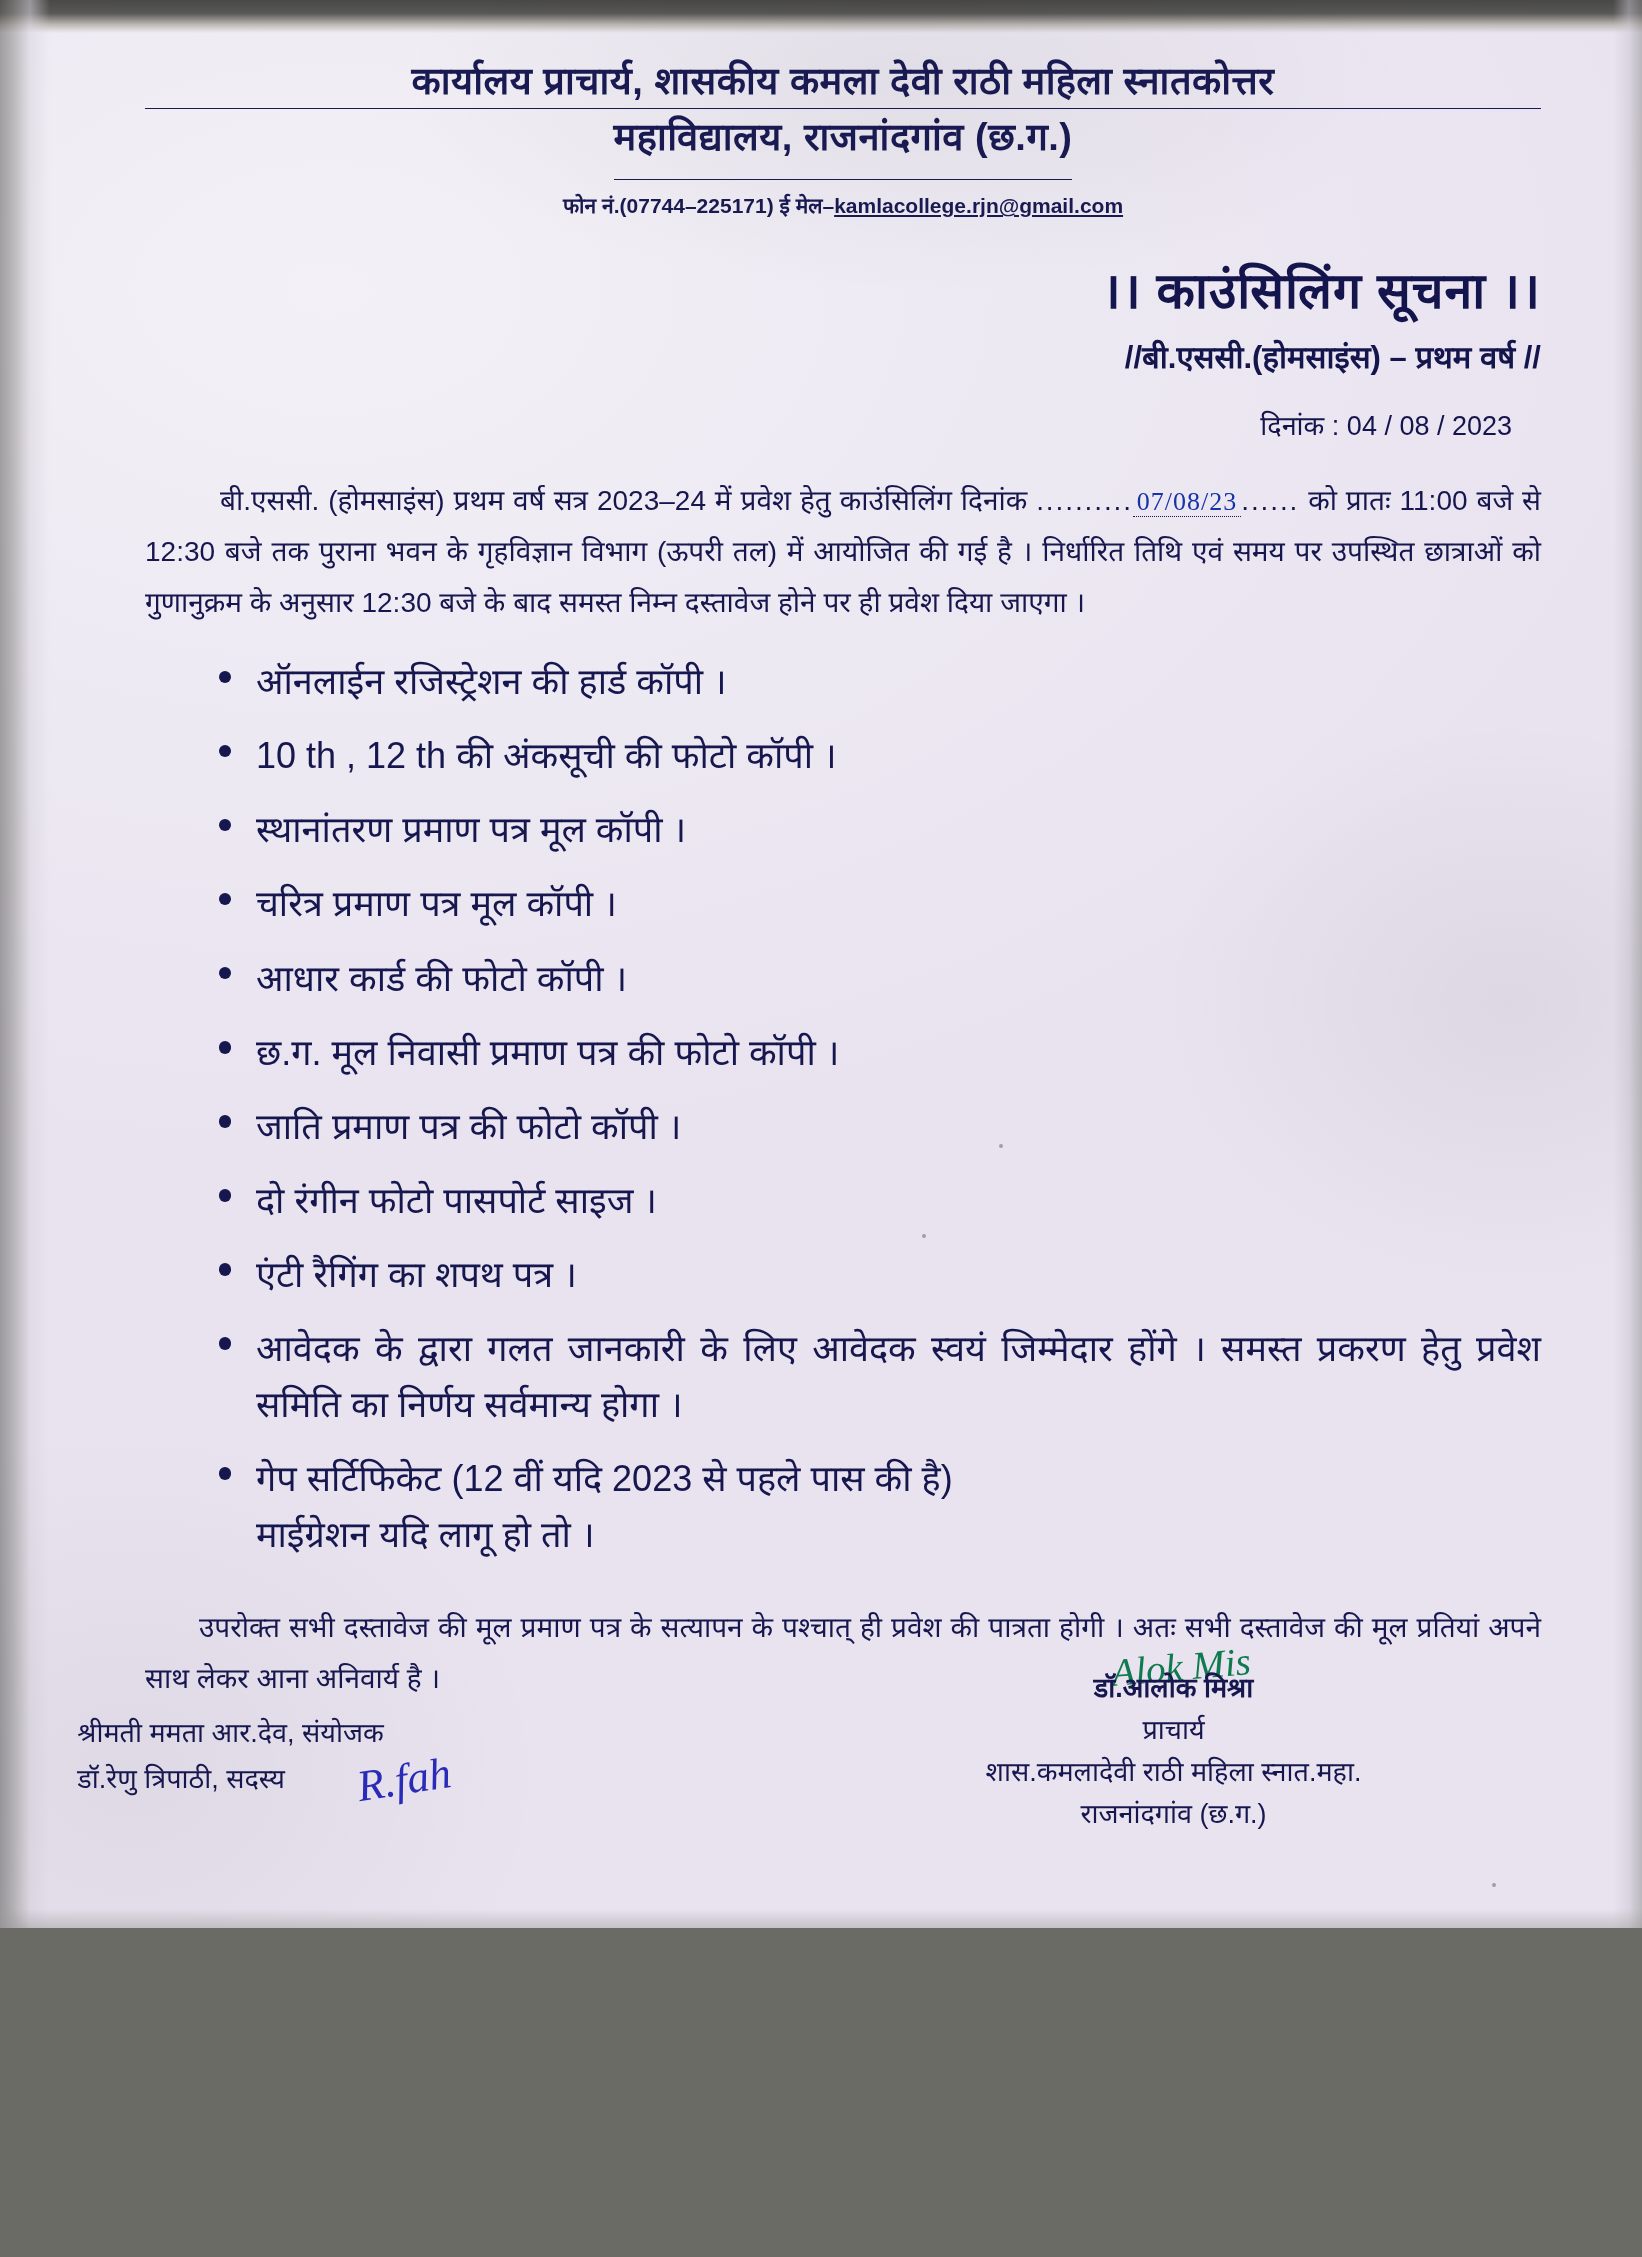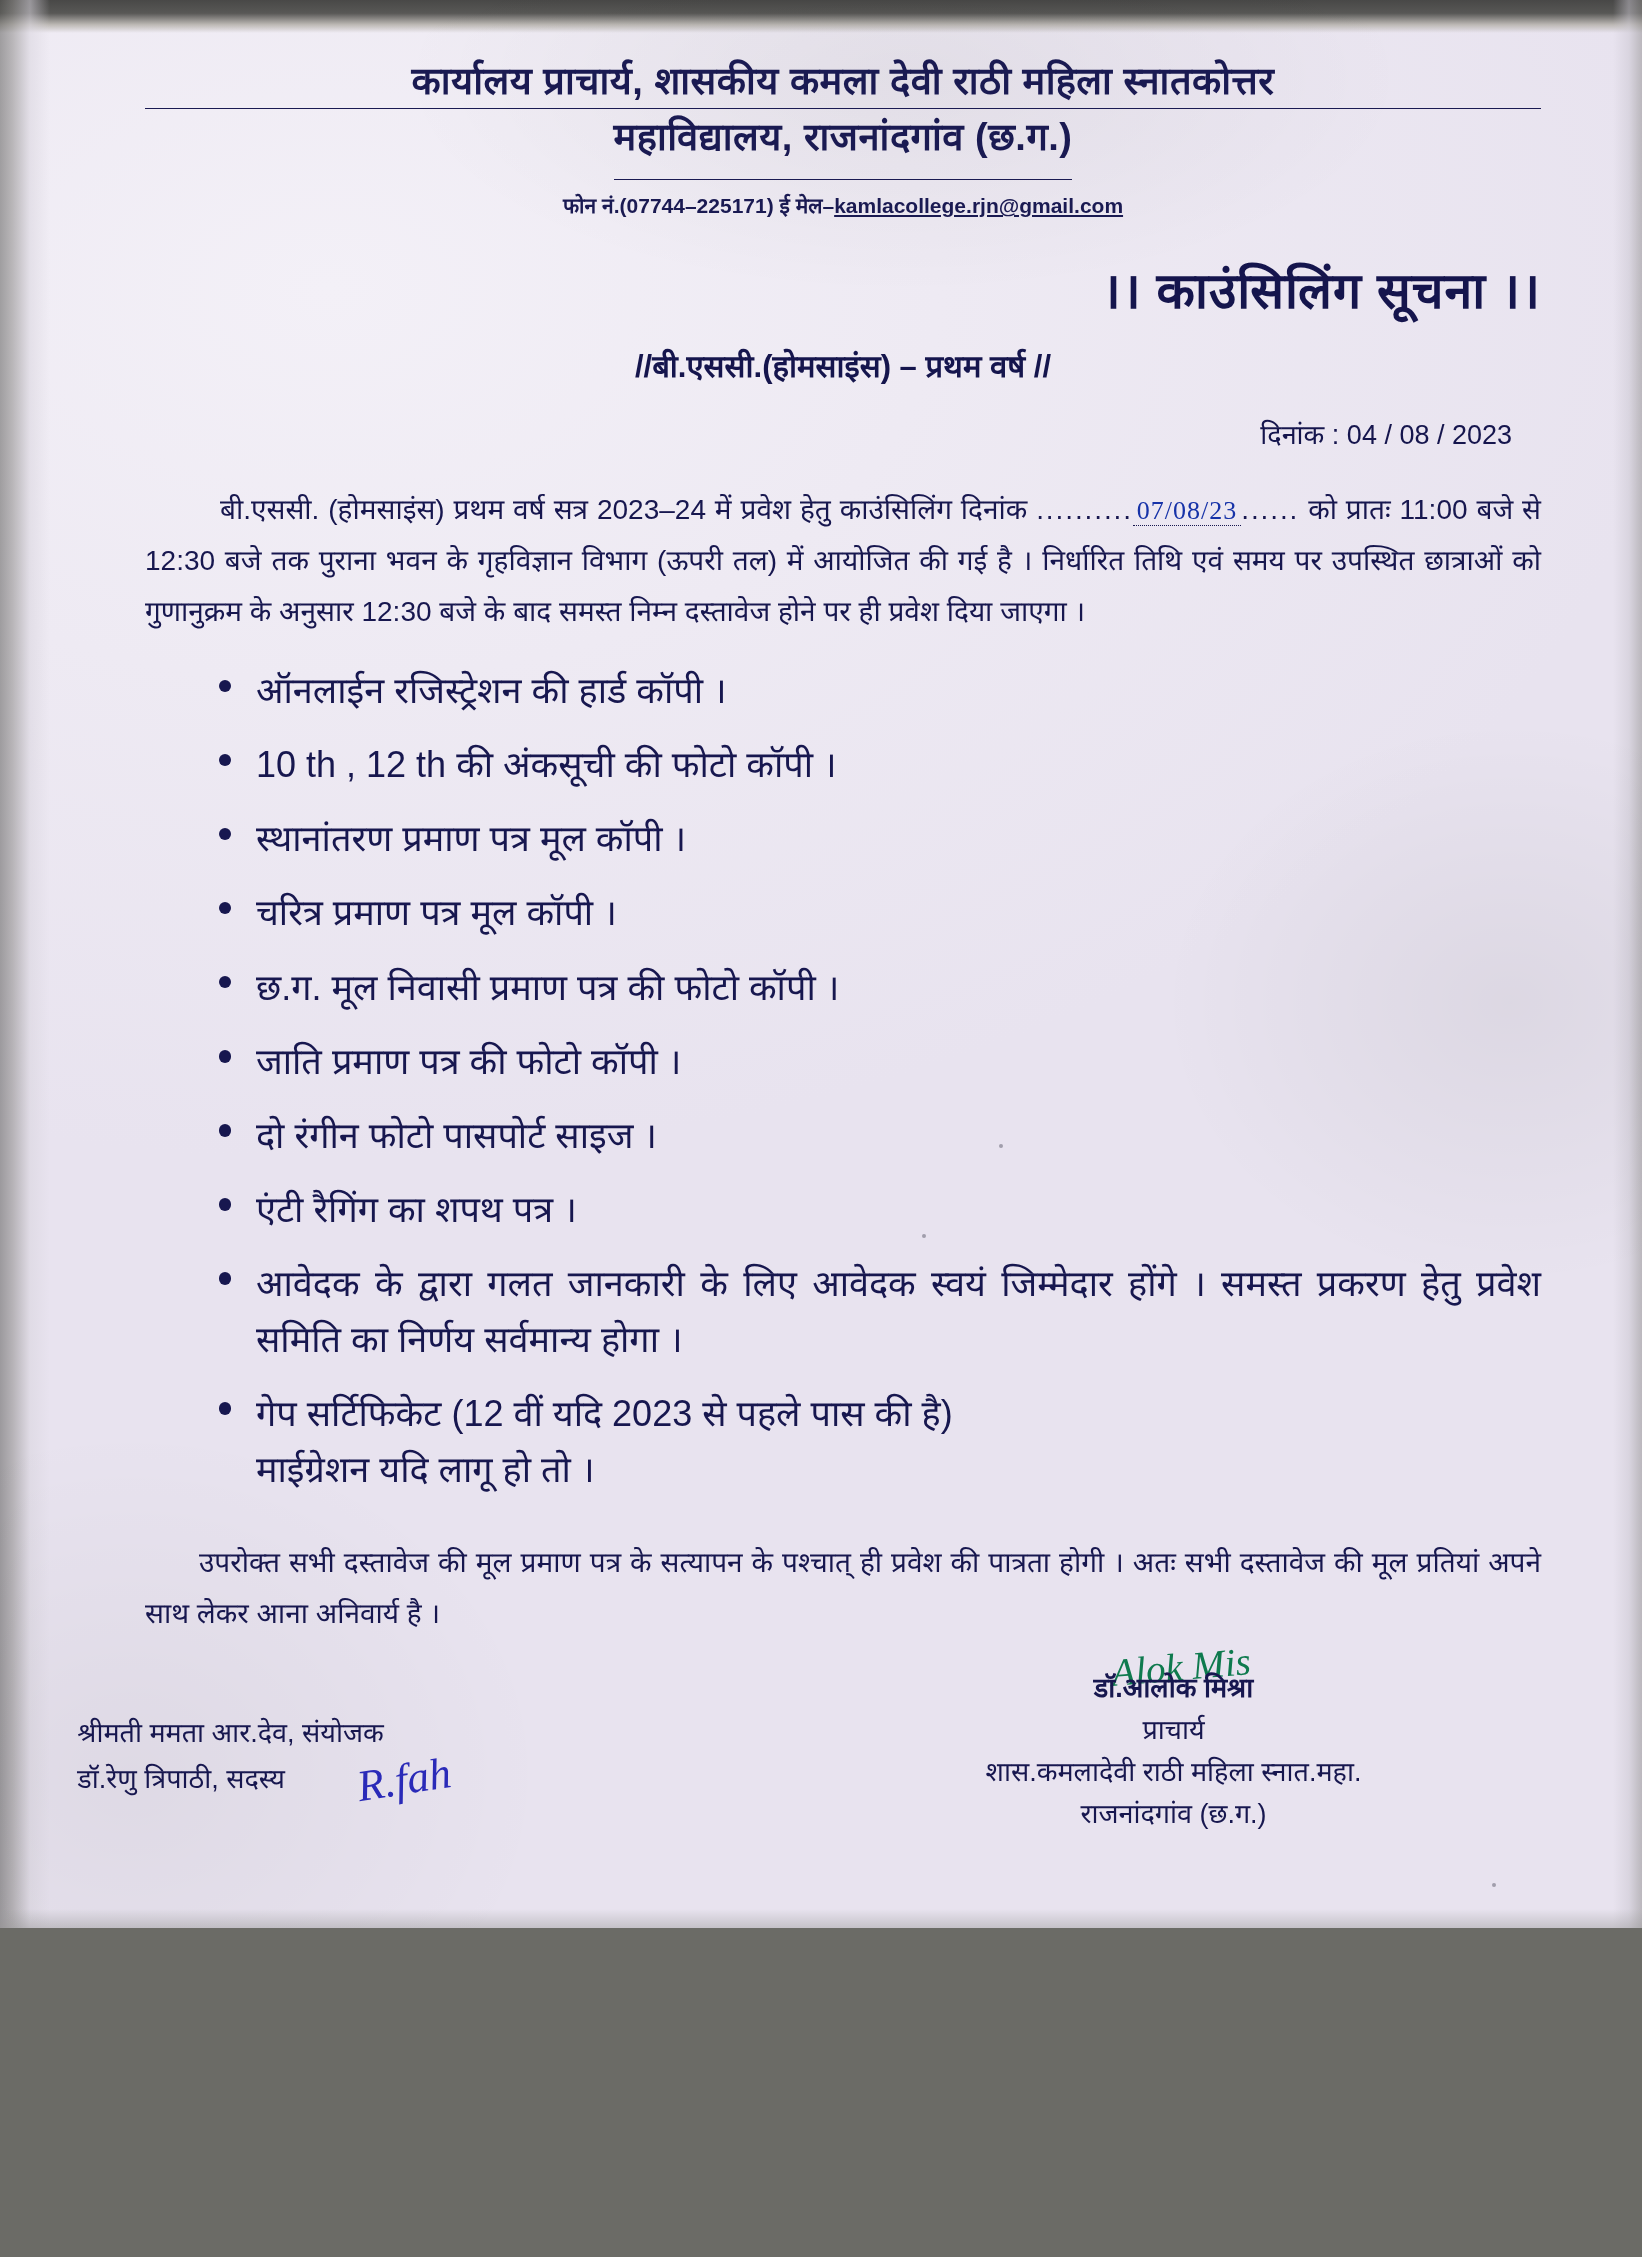--- a/index.html
+++ b/index.html
@@ -90,24 +90,24 @@
   
   .doc-title {
     text-align: right;
     font-size: 50px;
     font-weight: bold;
     margin-top: 36px;
     letter-spacing: 1px;
     color: #15154d;
   }
   .doc-subtitle {
-    text-align: center;
+    text-align: right;
     font-size: 31px;
     font-weight: bold;
-    margin-top: 21px;
+    margin-top: 12px;
     color: #15154d;
   }
   .doc-date {
     text-align: right;
     font-size: 27px;
     margin-top: 29px;
     padding-right: 29px;
     color: #15154d;
   }
   
@@ -256,20 +256,21 @@
       <span class="indent"></span><span>बी.एससी. (होमसाइंस) प्रथम वर्ष सत्र 2023–24 में प्रवेश हेतु काउंसिलिंग दिनांक</span>
       <span class="dots">..........</span><span class="handwritten-date">07/08/23</span><span class="dots">......</span>
       <span>को प्रातः 11:00 बजे से 12:30 बजे तक पुराना भवन के गृहविज्ञान विभाग (ऊपरी तल) में आयोजित की गई है । निर्धारित तिथि एवं समय पर उपस्थित छात्राओं को गुणानुक्रम के अनुसार 12:30 बजे के बाद समस्त निम्न दस्तावेज होने पर ही प्रवेश दिया जाएगा ।</span>
     </div>
 
     <ul class="doc-list">
       <li>ऑनलाईन रजिस्ट्रेशन की हार्ड कॉपी ।</li>
       <li>10 th , 12 th की अंकसूची की फोटो कॉपी   ।</li>
       <li>स्थानांतरण प्रमाण पत्र मूल कॉपी ।</li>
       <li>चरित्र प्रमाण पत्र मूल कॉपी ।</li>
+      <li>आधार कार्ड की फोटो कॉपी ।</li>
       <li>छ.ग. मूल निवासी प्रमाण पत्र की फोटो कॉपी ।</li>
       <li>जाति प्रमाण पत्र की फोटो कॉपी ।</li>
       <li>दो रंगीन फोटो पासपोर्ट साइज ।</li>
       <li>एंटी रैगिंग का शपथ पत्र ।</li>
       <li class="justified">आवेदक के द्वारा गलत जानकारी के लिए आवेदक स्वयं जिम्मेदार होंगे । समस्त प्रकरण हेतु प्रवेश समिति का निर्णय सर्वमान्य होगा ।</li>
       <li style="white-space: pre-line;">गेप सर्टिफिकेट (12 वीं यदि 2023 से पहले पास की है)
 माईग्रेशन यदि लागू हो तो ।</li>
     </ul>
 
     <div class="closing">

